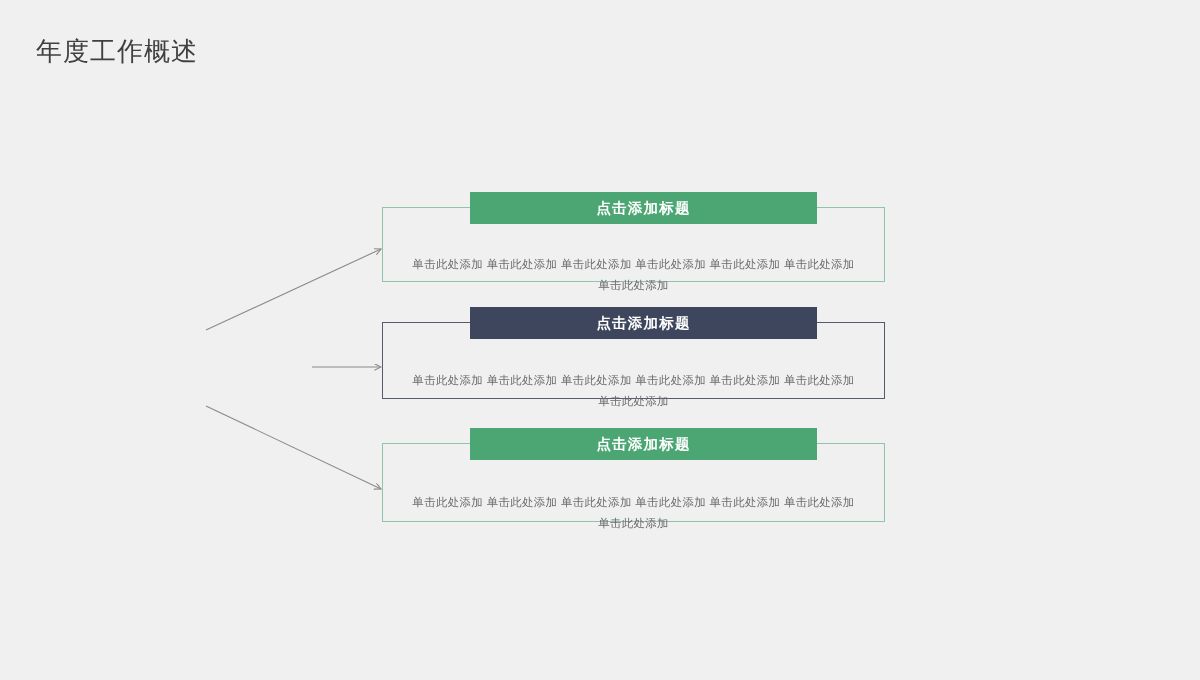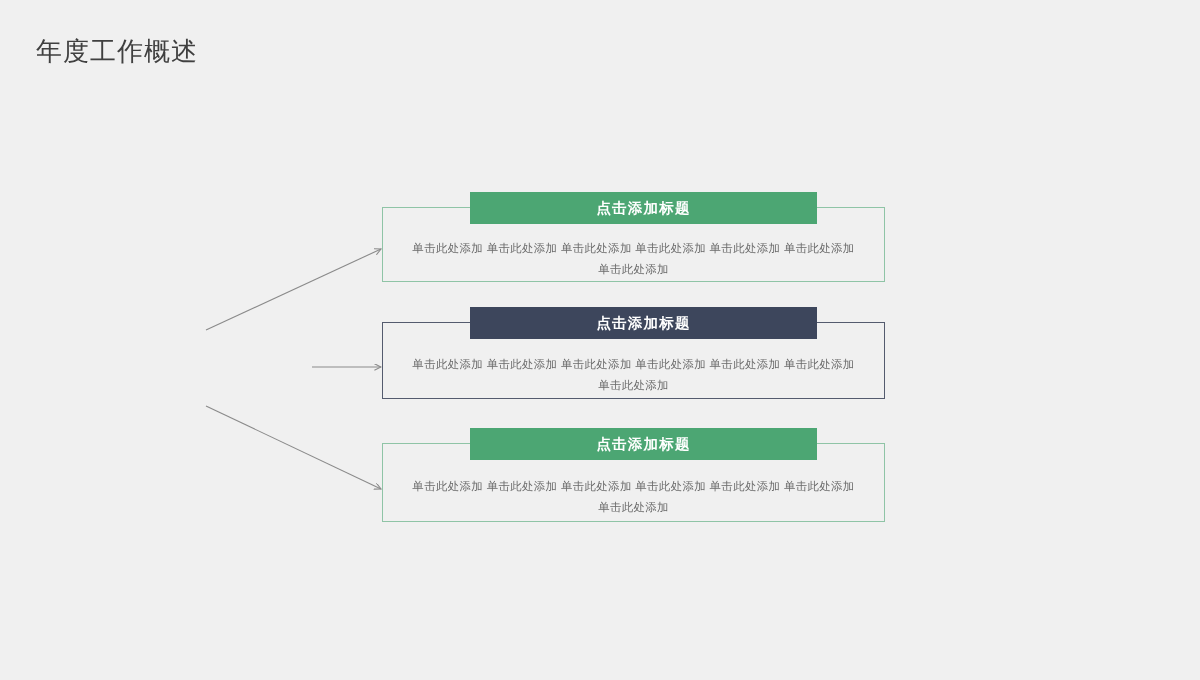--- a/index.html
+++ b/index.html
@@ -120,20 +120,21 @@
   .card .card-body {
     position: absolute;
     left: 26px;
     width: 451px;
     box-sizing: border-box;
     text-align: center;
     color: #6a6a6a;
     font-size: 11.4px;
     line-height: 21px;
     letter-spacing: 0.4px;
+    margin-top: 16px;
   }
 
   
   #card-1 { top: 192px; height: 90px; }
   #card-1 .card-frame { top: 15px; height: 75px; }
   #card-1 .card-body  { top: 46px; }
 
   #card-2 { top: 307px; height: 92px; }
   #card-2 .card-frame { top: 15px; height: 77px; }
   #card-2 .card-body  { top: 47px; }

